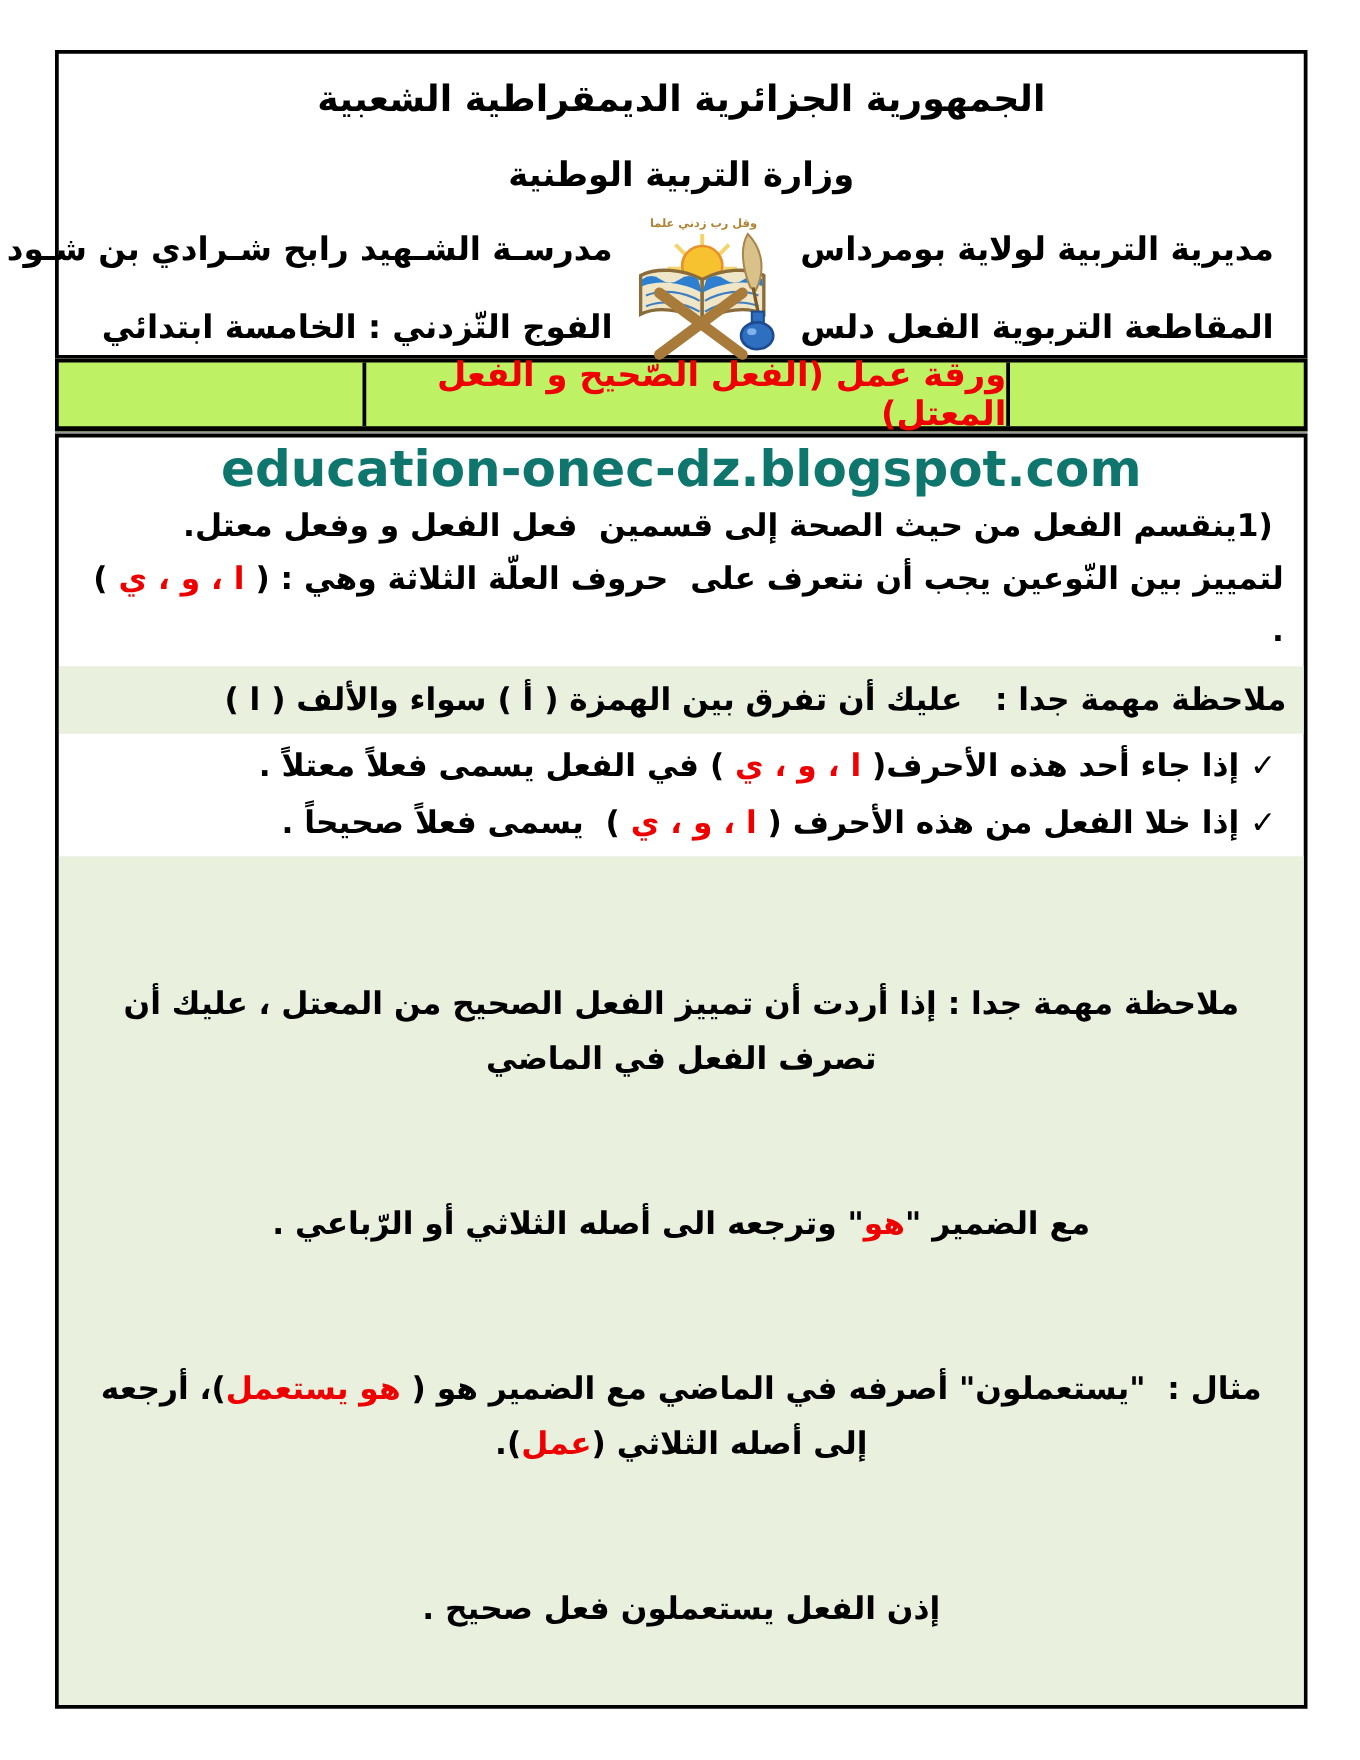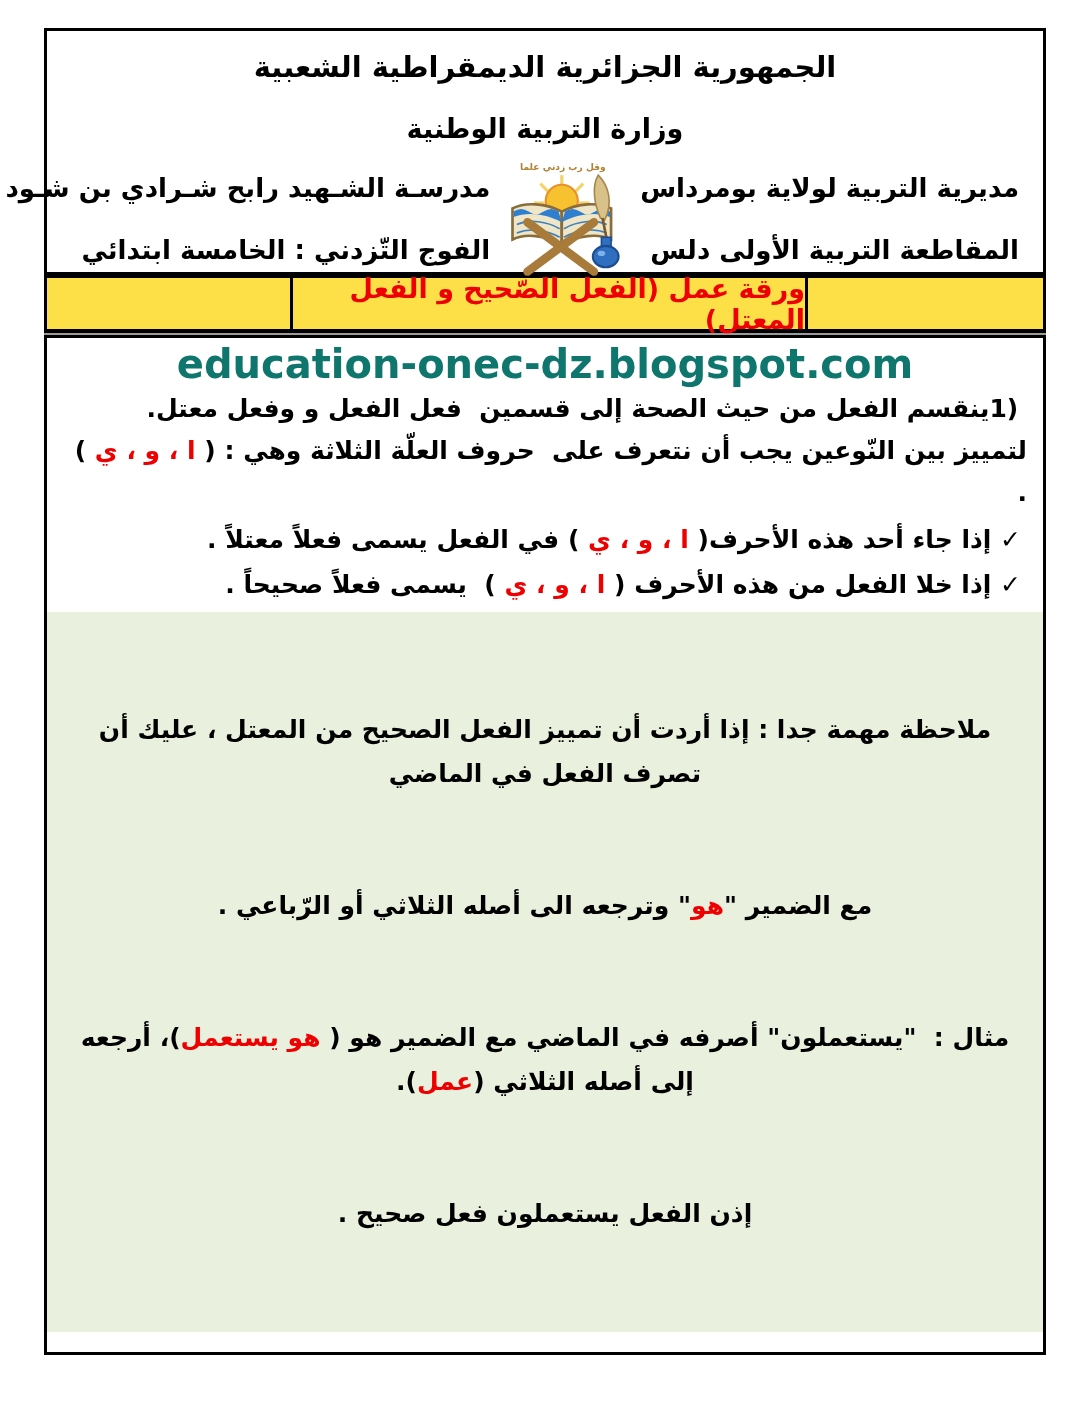--- a/index.html
+++ b/index.html
@@ -2,21 +2,21 @@
 <html lang="ar"><head>
 <meta charset="utf-8">
 <style>
   * { margin:0; padding:0; box-sizing:border-box; }
   html,body { background:#ffffff; }
   body {
     width:1088px; height:1408px; position:relative;
     font-family:"DejaVu Sans", sans-serif;
     color:#000;
   }
-  .sheet { position:absolute; left:44px; top:28px; width:1002px; }
+  .sheet { position:absolute; left:44px; top:40px; width:1002px; }
 
   
   .header-box {
     border:3px solid #000; height:247px; padding-top:16px;
     box-shadow:0 2px 0 #aaa;
   }
   .h-center { text-align:center; font-weight:bold; direction:rtl; }
   .h-republic { font-size:29px; line-height:40px; margin-bottom:24px; }
   .h-ministry { font-size:27px; line-height:36px; margin-bottom:10px; }
   .header-row {
@@ -25,21 +25,21 @@
   }
   .h-side { font-weight:bold; font-size:26px; line-height:62px; direction:rtl; white-space:nowrap; }
   .logo-wrap { width:150px; height:122px; flex:0 0 150px; display:flex; justify-content:center; }
 
   
   .title-row {
     display:flex; direction:ltr; height:58px;
     border-left:3px solid #000; border-right:3px solid #000;
     border-top:3px solid #000; border-bottom:4px solid #000;
     box-shadow:0 3px 0 #9a9a9a;
-    background:#fde047;
+    background:#bef264;
   }
   .tcell-l { width:246px; border-right:3px solid #000; }
   .tcell-r { width:238px; border-left:3px solid #000; }
   .tcell-m { flex:1; display:flex; align-items:center; justify-content:center; }
   .worksheet-title { color:#ee0000; font-weight:bold; font-size:27px; direction:rtl; }
 
   
   .content-box {
     border:3px solid #000; border-top-width:3px; height:1020px;
     direction:rtl; overflow:hidden; padding-top:2px; margin-top:2px;
@@ -67,21 +67,21 @@
 <body>
 
 <div class="sheet">
 
   <div class="header-box">
     <div class="h-center h-republic">الجمهورية الجزائرية الديمقراطية الشعبية</div>
     <div class="h-center h-ministry">وزارة التربية الوطنية</div>
     <div class="header-row">
       <div class="h-side">
         <div>مديرية التربية لولاية بومرداس</div>
-        <div>المقاطعة التربية الأولى دلس</div>
+        <div>المقاطعة التربوية الفعل دلس</div>
       </div>
       <div class="logo-wrap">
         <svg width="142" height="120" viewBox="0 0 130 112">
 
           <text x="63" y="11" text-anchor="middle" font-size="8.5" font-weight="bold" fill="#b08335">وقل رب زدني علما</text>
 
           <g stroke="#f3d36a" stroke-width="3">
             <line x1="62" y1="16" x2="62" y2="26"></line>
               <line x1="42" y1="24" x2="50" y2="32"></line>
             <line x1="82" y1="24" x2="74" y2="32"></line>
@@ -131,20 +131,21 @@
     <div class="tcell-r"></div>
   </div>
 
   <div class="content-box">
 
     <div class="url-line">education-onec-dz.blogspot.com</div>
 
     <div class="line intro1"><span dir="ltr">1) </span><span>ينقسم الفعل من حيث الصحة إلى قسمين  فعل الفعل و وفعل معتل.</span></div>
     <div class="line intro2"><span>لتمييز بين النّوعين يجب أن نتعرف على  حروف العلّة الثلاثة وهي : ( </span><span class="red">ا ، و ، ي</span><span> ) .</span></div>
 
+    <div class="line note note1"><span>ملاحظة مهمة جدا :   عليك أن تفرق بين الهمزة ( أ ) سواء والألف ( ا )</span></div>
 
     <div class="line check-line"><span>✓ إذا جاء أحد هذه الأحرف( </span><span class="red">ا ، و ، ي</span><span> ) في الفعل يسمى فعلاً معتلاً .</span></div>
     <div class="line check-line"><span>✓ إذا خلا الفعل من هذه الأحرف ( </span><span class="red">ا ، و ، ي</span><span> )  يسمى فعلاً صحيحاً .</span></div>
 
     <div class="line note note2">
       <div class="n2l"><span>ملاحظة مهمة جدا : إذا أردت أن تمييز الفعل الصحيح من المعتل ، عليك أن تصرف الفعل في الماضي</span></div>
       <div class="n2l"><span>مع الضمير "</span><span class="red">هو</span><span>" وترجعه الى أصله الثلاثي أو الرّباعي .</span></div>
       <div class="n2l"><span>مثال :  "يستعملون" أصرفه في الماضي مع الضمير هو ( </span><span class="red">هو يستعمل</span><span>)، أرجعه إلى أصله الثلاثي (</span><span class="red">عمل</span><span>).</span></div>
       <div class="n2l"><span>إذن الفعل يستعملون فعل صحيح .</span></div>
     </div>

